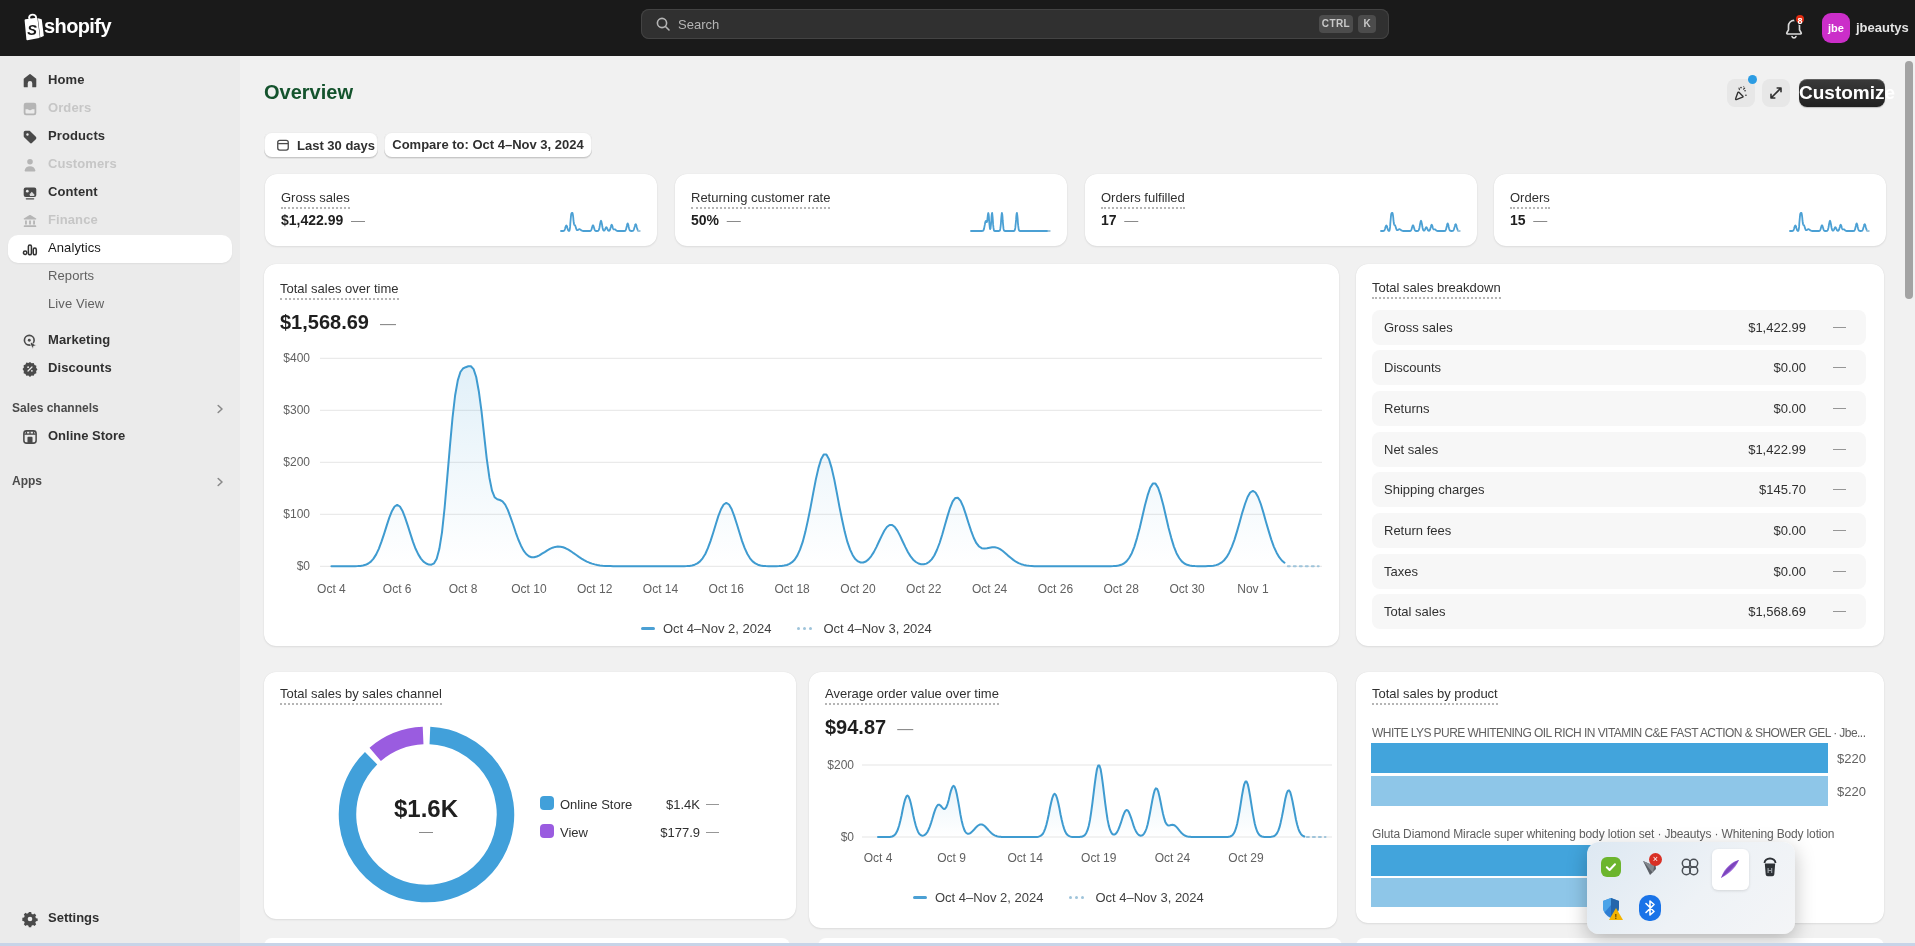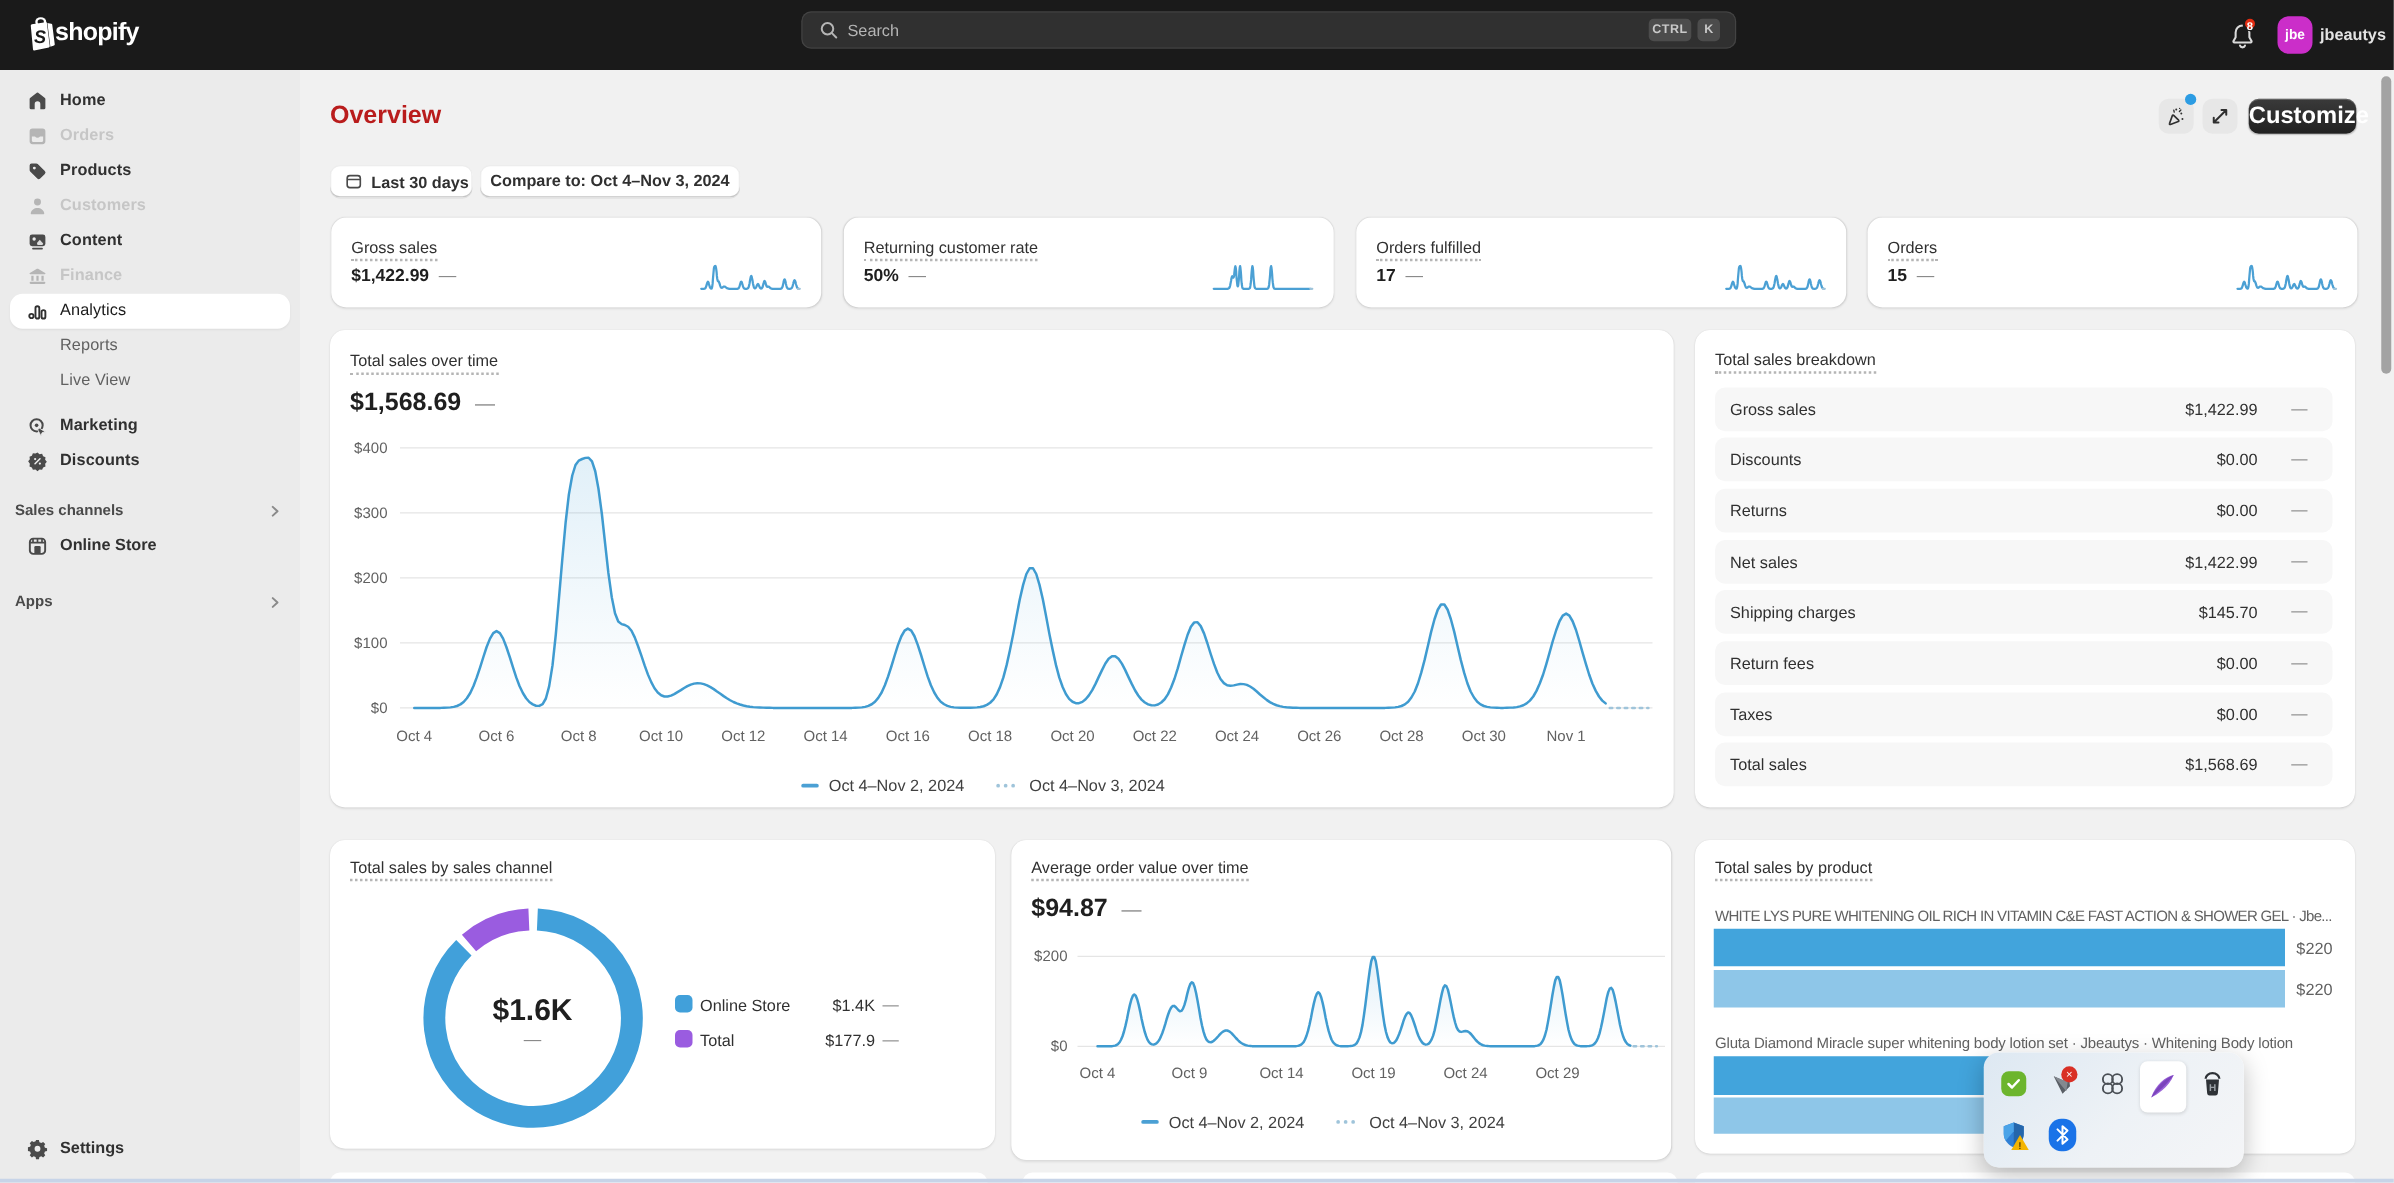--- a/index.html
+++ b/index.html
@@ -113,21 +113,21 @@
     <svg width="12" height="12" viewBox="0 0 12 12" style="position:absolute;right:14px;top:420px">
       <path d="M4.2 2.5 8 6l-3.8 3.5" fill="none" stroke="#8a8a8a" stroke-width="1.6" stroke-linecap="round" stroke-linejoin="round"></path>
     </svg>
     <div style="position:absolute;left:48px;top:854px;font-size:13px;font-weight:bold;color:#303030">Settings</div>
     <svg width="18" height="18" viewBox="0 0 20 20" style="position:absolute;left:21px;top:854px">
       <path d="M8.7 2.3h2.6l.4 1.9 1.7.7 1.6-1 1.9 1.9-1 1.6.7 1.7 1.9.4v2.6l-1.9.4-.7 1.7 1 1.6-1.9 1.9-1.6-1-1.7.7-.4 1.9H8.7l-.4-1.9-1.7-.7-1.6 1-1.9-1.9 1-1.6-.7-1.7-1.9-.4V8.7l1.9-.4.7-1.7-1-1.6 1.9-1.9 1.6 1 1.7-.7z" fill="#4a4a4a"></path>
       <circle cx="10" cy="10" r="2.6" fill="#ebebeb"></circle>
     </svg>
 </div>
 
-<div class="abs" style="left:264px;top:81px;font-size:20px;font-weight:bold;color:#b91c1c">Overview</div>
+<div class="abs" style="left:264px;top:81px;font-size:20px;font-weight:bold;color:#14532d">Overview</div>
 <div class="btn" style="left:264px;top:132px;width:114px;height:26px">
   <svg width="14" height="14" viewBox="0 0 16 16" style="position:absolute;left:12px;top:6px">
     <rect x="2" y="2.8" width="12" height="11" rx="2.4" fill="none" stroke="#4a4a4a" stroke-width="1.5"></rect>
     <path d="M2.4 6.4h11.4" stroke="#4a4a4a" stroke-width="1.5"></path>
   </svg>
   <span style="position:absolute;left:33px;top:6px">Last 30 days</span>
 </div>
 <div class="btn" style="left:384px;top:132px;width:208px;height:26px;text-align:center;line-height:25px">Compare to: Oct 4–Nov 3, 2024</div>
 <div class="abs" style="left:1727px;top:79px;width:28px;height:28px;background:#e7e7e7;border-radius:8px">
   <svg width="18" height="18" viewBox="0 0 20 20" style="position:absolute;left:5px;top:5px">
@@ -271,21 +271,21 @@
     <path d="M429.9,735.6 A79.0,79.0 0 1 1 371.1,758.2" fill="none" stroke="#41a0da" stroke-width="17.5"></path>
     <path d="M375.2,754.4 A79.0,79.0 0 0 1 423.1,735.6" fill="none" stroke="#9a5ce0" stroke-width="17.5"></path>
   </svg>
 <div class="abs" style="left:356px;top:795px;width:140px;text-align:center;font-size:24px;font-weight:bold;color:#1f1f1f">$1.6K</div>
 <div class="abs" style="left:356px;top:823px;width:140px;text-align:center;font-size:14px;color:#8a8a8a">—</div>
 <div class="abs" style="left:540px;top:796px;width:14px;height:14px;border-radius:4px;background:#41a0da"></div>
 <div class="abs" style="left:560px;top:797px;font-size:13px;color:#303030">Online Store</div>
 <div class="abs" style="left:610px;top:797px;width:90px;text-align:right;font-size:13px;color:#303030">$1.4K</div>
 <div class="abs" style="left:706px;top:796px;font-size:13px;color:#8a8a8a">—</div>
 <div class="abs" style="left:540px;top:824px;width:14px;height:14px;border-radius:4px;background:#9a5ce0"></div>
-<div class="abs" style="left:560px;top:825px;font-size:13px;color:#303030">Total</div>
+<div class="abs" style="left:560px;top:825px;font-size:13px;color:#303030">View</div>
 <div class="abs" style="left:610px;top:825px;width:90px;text-align:right;font-size:13px;color:#303030">$177.9</div>
 <div class="abs" style="left:706px;top:824px;font-size:13px;color:#8a8a8a">—</div>
 
 <div class="card" style="left:809px;top:672px;width:528px;height:256px"></div>
 <span class="ct" style="left:825px;top:686px">Average order value over time</span>
 <div class="val" style="left:825px;top:716px;font-size:20px">$94.87 &nbsp;<span class="dash" style="font-size:16px">—</span></div>
 <svg class="abs" style="left:0;top:0;pointer-events:none" width="1915" height="946" viewBox="0 0 1915 946">
   <line x1="862" y1="765" x2="1332" y2="765" stroke="#e5e5e5"></line>
   <line x1="862" y1="837" x2="1332" y2="837" stroke="#e5e5e5"></line>
   <text x="854" y="769" text-anchor="end" font-size="12" fill="#616161">$200</text>

